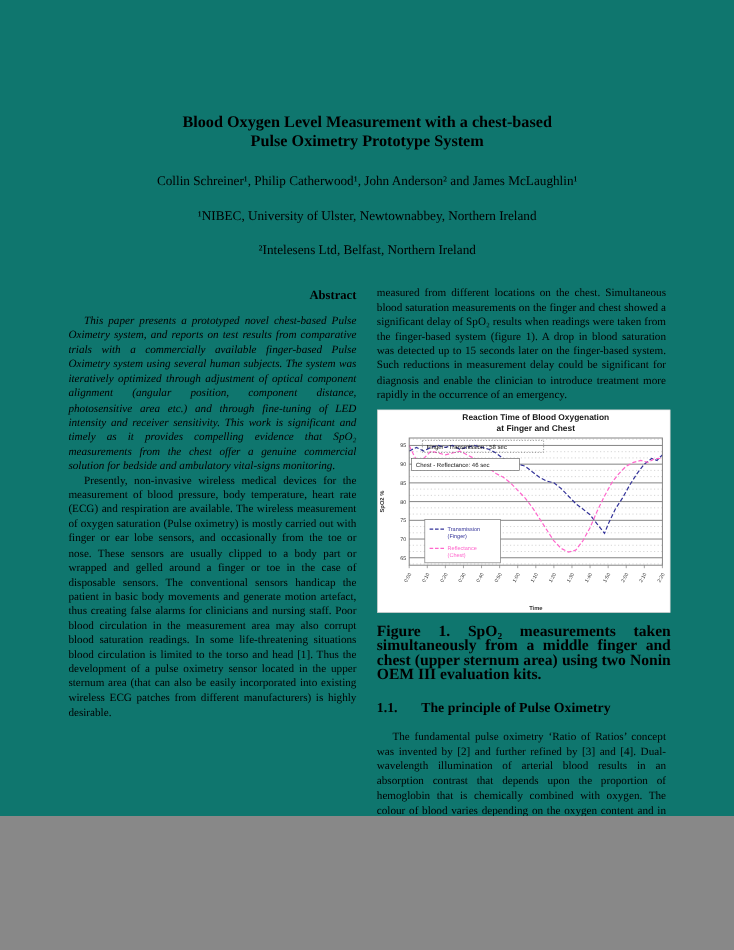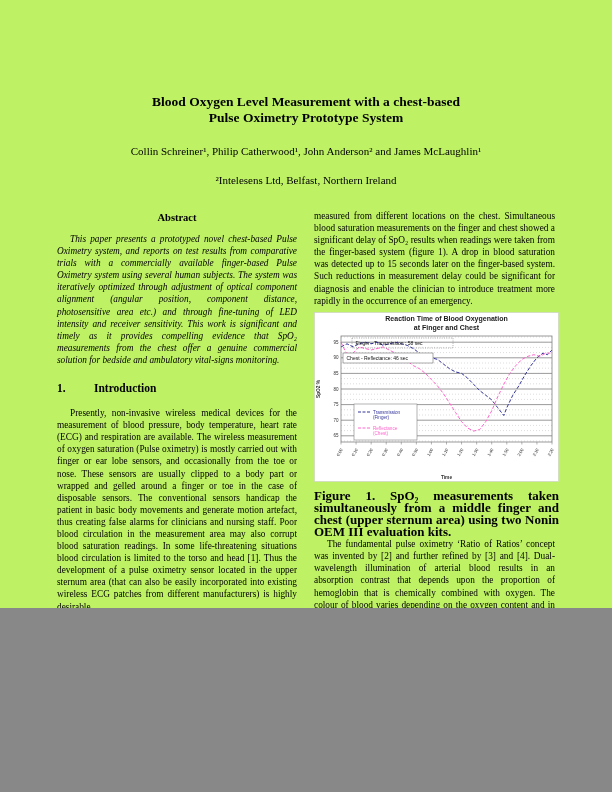--- a/index.html
+++ b/index.html
@@ -1,58 +1,56 @@
 <!DOCTYPE html>
 <html><head>
 <meta charset="utf-8">
 <style>
   html,body{margin:0;padding:0;background:#888;}
   .page{
-    width:612px;height:608px;background:#bef264;margin:0 auto;
+    width:612px;height:680px;background:#0f766e;margin:0 auto;
     font-family:"Liberation Serif",serif;color:#000;position:relative;overflow:hidden;
   }
   .head{padding-top:94px;text-align:center;}
   .paper-title{font-size:13.5px;font-weight:bold;line-height:16px;}
   .authors{margin-top:19px;font-size:11px;text-align:center;}
   .affil{margin-top:17px;font-size:11px;}
   .columns{display:flex;margin:24px 57px 0 57px;gap:17px;}
   .col{width:241px;}
-  .abstract-head{font-size:10.5px;font-weight:bold;text-align:center;margin:2px 0 10px 0;}
+  .abstract-head{font-size:10.5px;font-weight:bold;text-align:right;margin:2px 0 10px 0;}
   p.body{font-size:9.3px;line-height:12.1px;text-align:justify;margin:0;text-indent:13px;}
   p.noindent{text-indent:0;}
   .abstract-body{font-weight:normal;font-style:italic;}
   .sec-head{font-size:11.5px;font-weight:bold;margin:16px 0 13px 0;}
   .sec-num{display:inline-block;width:37px;}
   .figure-wrap{width:245px;margin:5px auto 0 auto;}
   .caption{font-size:13px;font-weight:bold;line-height:12.1px;text-align:justify;margin:4px 0 0 0;}
   svg text{font-family:"Liberation Sans",sans-serif;}
 </style>
 </head>
 <body>
 
 <div class="page">
 
   <div class="head">
     <div class="paper-title">
       <div>Blood Oxygen Level Measurement with a chest-based</div>
       <div>Pulse Oximetry Prototype System</div>
     </div>
     <div class="authors">Collin Schreiner¹, Philip Catherwood¹, John Anderson² and James McLaughlin¹</div>
+    <div class="affil">¹NIBEC, University of Ulster, Newtownabbey, Northern Ireland</div>
     <div class="affil">²Intelesens Ltd, Belfast, Northern Ireland</div>
   </div>
 
   <div class="columns">
 
     <div class="col">
       <div class="abstract-head">Abstract</div>
       <p class="body abstract-body">This paper presents a prototyped novel chest-based Pulse Oximetry system, and reports on test results from comparative trials with a commercially available finger-based Pulse Oximetry system using several human subjects. The system was iteratively optimized through adjustment of optical component alignment (angular position, component distance, photosensitive area etc.) and through fine-tuning of LED intensity and receiver sensitivity. This work is significant and timely as it provides compelling evidence that SpO₂ measurements from the chest offer a genuine commercial solution for bedside and ambulatory vital-signs monitoring.</p>
 
-      <div class="sec-head">
-        <span class="sec-num">1.</span><span>Introduction</span>
-      </div>
       <p class="body">Presently, non-invasive wireless medical devices for the measurement of blood pressure, body temperature, heart rate (ECG) and respiration are available. The wireless measurement of oxygen saturation (Pulse oximetry) is mostly carried out with finger or ear lobe sensors, and occasionally from the toe or nose. These sensors are usually clipped to a body part or wrapped and gelled around a finger or toe in the case of disposable sensors. The conventional sensors handicap the patient in basic body movements and generate motion artefact, thus creating false alarms for clinicians and nursing staff. Poor blood circulation in the measurement area may also corrupt blood saturation readings. In some life-threatening situations blood circulation is limited to the torso and head [1]. Thus the development of a pulse oximetry sensor located in the upper sternum area (that can also be easily incorporated into existing wireless ECG patches from different manufacturers) is highly desirable.</p>
     </div>
 
     <div class="col">
       <p class="body noindent">measured from different locations on the chest. Simultaneous blood saturation measurements on the finger and chest showed a significant delay of SpO₂ results when readings were taken from the finger-based system (figure 1). A drop in blood saturation was detected up to 15 seconds later on the finger-based system. Such reductions in measurement delay could be significant for diagnosis and enable the clinician to introduce treatment more rapidly in the occurrence of an emergency.</p>
 
       <div class="figure-wrap">
         <div id="chart"><svg width="245" height="170" viewBox="0 0 245 170">
               <rect x="0.5" y="0.5" width="244" height="169" fill="#ffffff" stroke="#cccccc" stroke-width="0.6"></rect>
               <text x="132.5" y="9" font-size="7" font-weight="bold" fill="#1a1a1a" text-anchor="middle">Reaction Time of Blood Oxygenation</text>
@@ -130,17 +128,20 @@
                 <text x="59" y="107" font-size="4.6" fill="#333399">(Finger)</text>
                 <line x1="44" y1="116" x2="57" y2="116" stroke="#ff66cc" stroke-width="1" stroke-dasharray="3,1.5"></line>
                 <text x="59" y="117.5" font-size="4.6" fill="#ff66cc">Reflectance</text>
                 <text x="59" y="123" font-size="4.6" fill="#ff66cc">(Chest)</text>
               </g>
               <rect x="27" y="24" width="211" height="106" fill="none" stroke="#808080" stroke-width="0.8"></rect>
             </svg></div>
         <p class="caption">Figure 1. SpO₂ measurements taken simultaneously from a middle finger and chest (upper sternum area) using two Nonin OEM III evaluation kits.</p>
       </div>
 
+      <div class="sec-head">
+        <span class="sec-num">1.1.</span><span>The principle of Pulse Oximetry</span>
+      </div>
       <p class="body">The fundamental pulse oximetry ‘Ratio of Ratios’ concept was invented by [2] and further refined by [3] and [4]. Dual-wavelength illumination of arterial blood results in an absorption contrast that depends upon the proportion of hemoglobin that is chemically combined with oxygen. The colour of blood varies depending on the oxygen content and in particular the hemoglobin molecules reflect more red light when they are oxygenated, whereas, the reflection of infra-red light increases with de-oxygenated hemoglobin molecules.</p>
     </div>
 
   </div>
 </div>
 
 </body></html>

